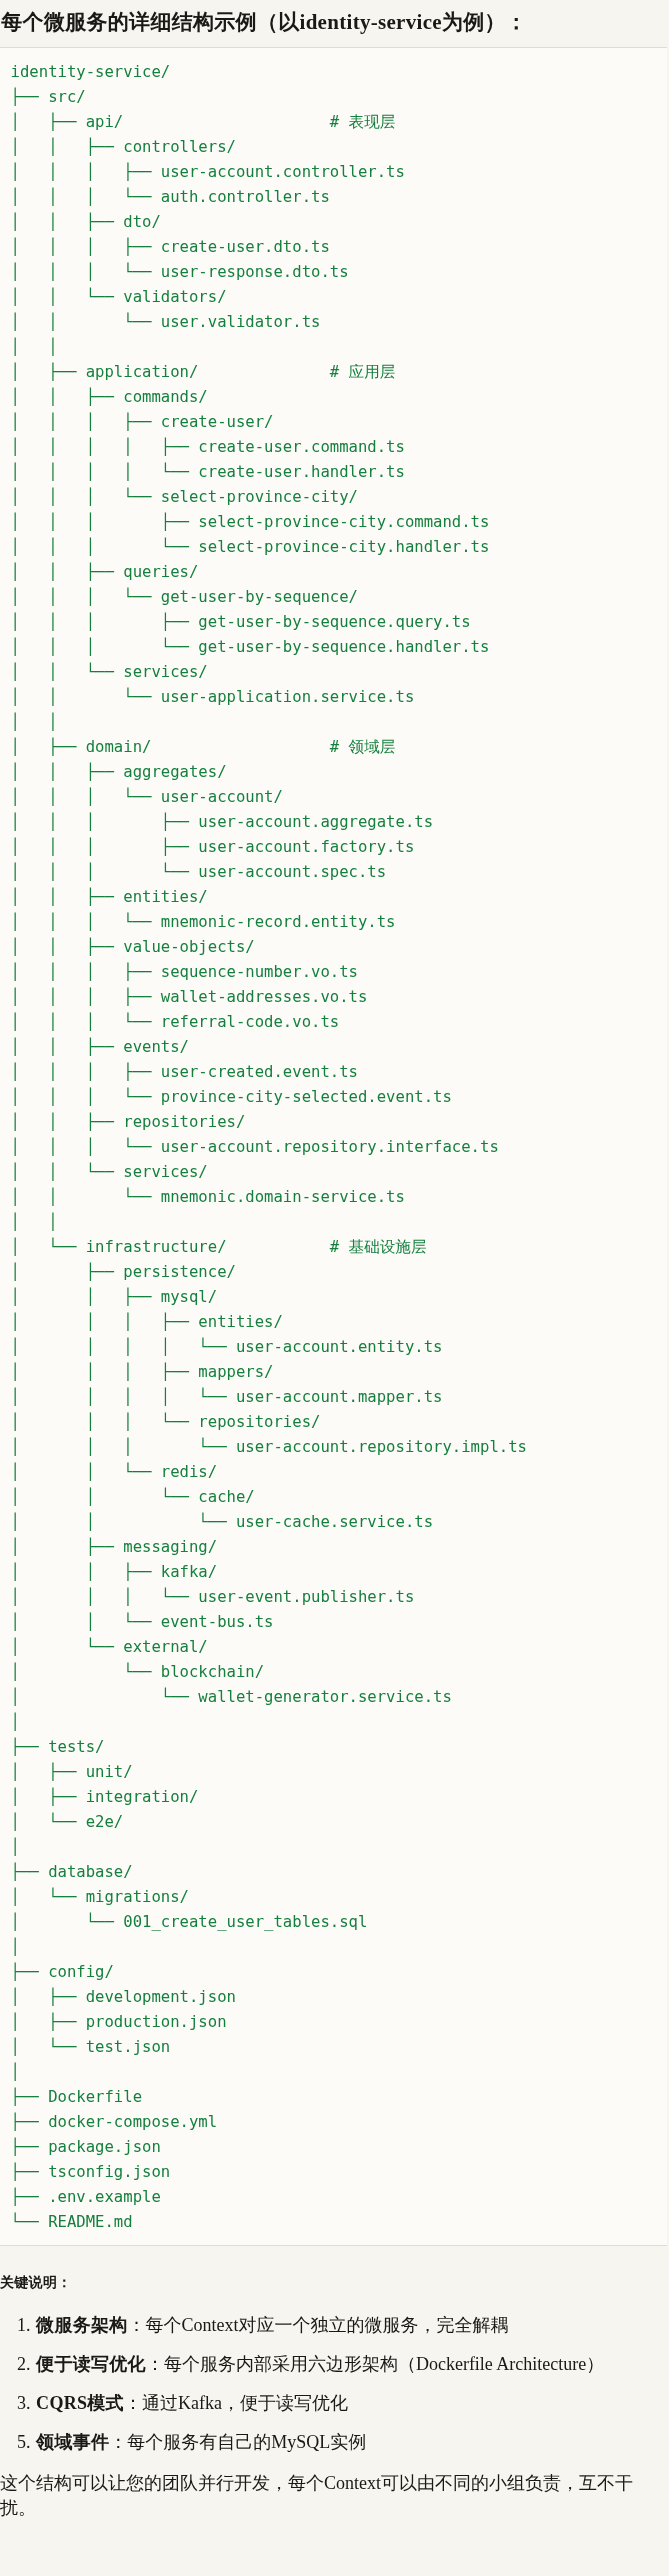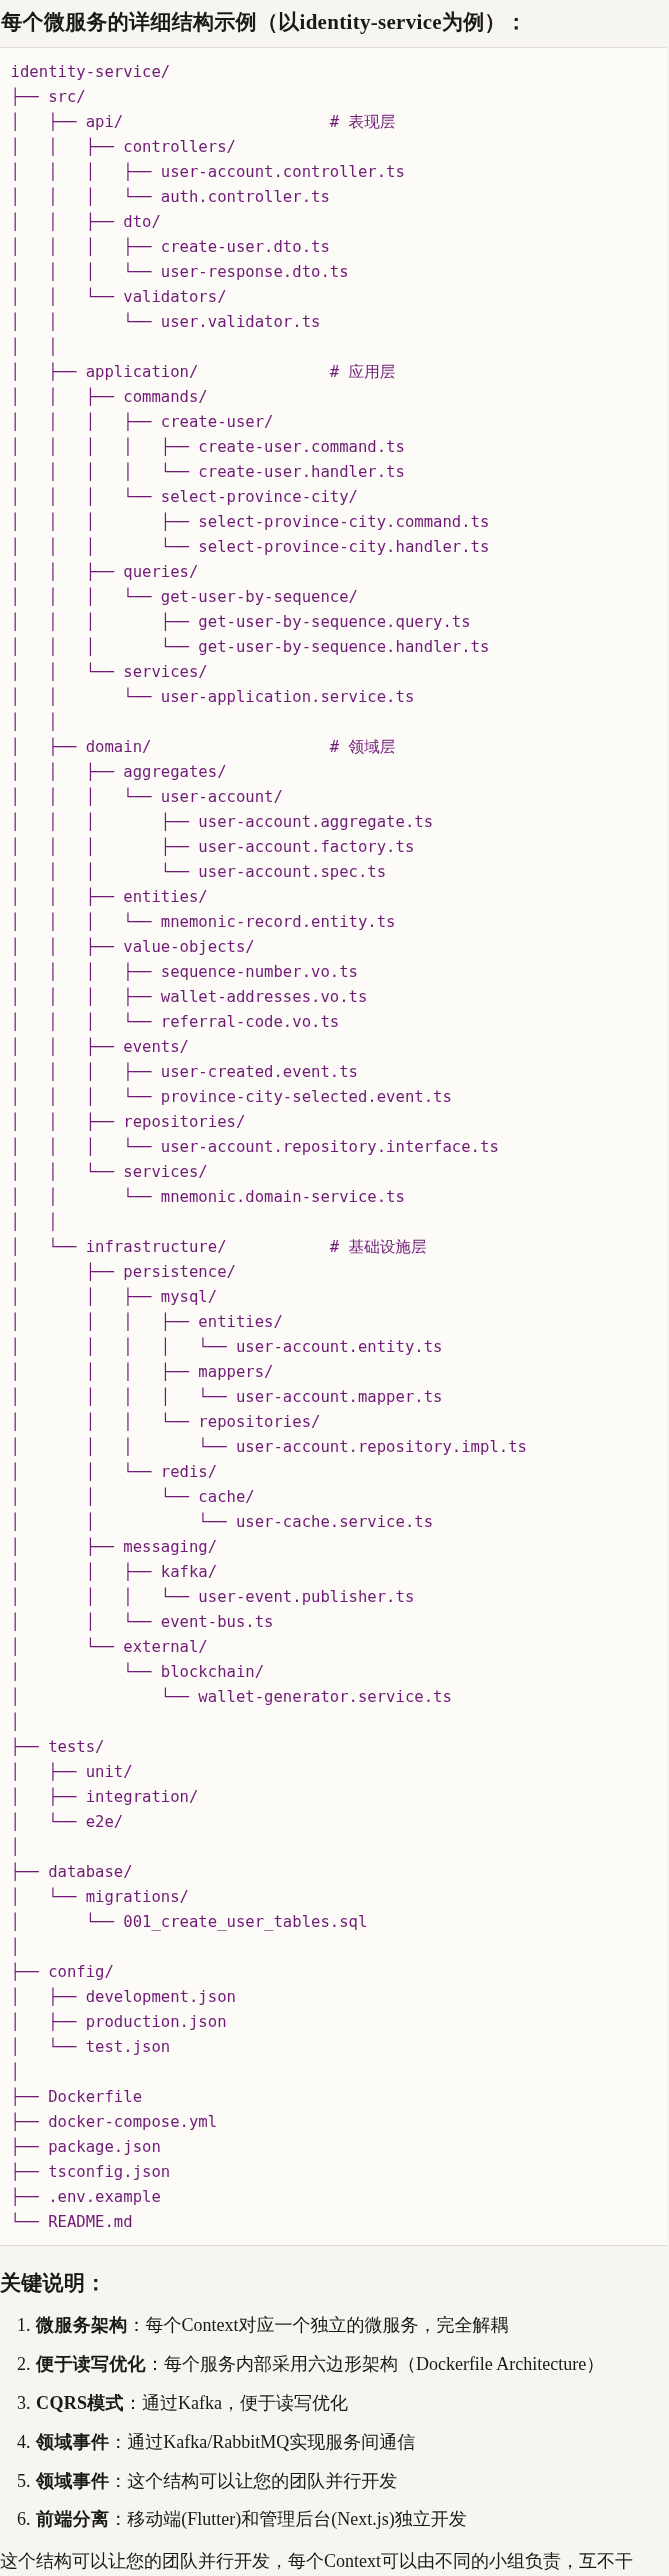--- a/index.html
+++ b/index.html
@@ -33,24 +33,25 @@
     font-size: 15.6px;
     line-height: 25px;
     color: #3f3e39;
     white-space: pre;
   }
   .notes {
     padding: 0;
   }
   .notes-heading {
     margin: 24px 0 16.3px 0;
-    font-size: 21px;
+    font-size: 14px;
     line-height: 27.5px;
     font-weight: 700;
     letter-spacing: 0.3px;
+    font-family: Liberation Mono, monospace;
   }
   .notes-list {
     list-style: none;
     margin: 0;
     padding: 0;
   }
   .note-item {
     font-size: 18px;
     line-height: 25px;
     margin: 0 0 13.8px 0;
@@ -75,21 +76,21 @@
   }
 </style>
 </head>
 <body style="background: rgb(247, 245, 239); color: rgb(26, 25, 21);">
 
 <div class="page">
 
   <h2 class="page-title">每个微服务的详细结构示例（以identity-service为例）：</h2>
 
   <div class="code-block" style="background: rgb(252, 251, 248); border-top-color: rgb(222, 220, 211); border-bottom-color: rgb(222, 220, 211);">
-    <pre style="color: #701a75;">identity-service/
+    <pre style="color: #15803d;">identity-service/
 ├── src/
 │   ├── api/                      # 表现层
 │   │   ├── controllers/
 │   │   │   ├── user-account.controller.ts
 │   │   │   └── auth.controller.ts
 │   │   ├── dto/
 │   │   │   ├── create-user.dto.ts
 │   │   │   └── user-response.dto.ts
 │   │   └── validators/
 │   │       └── user.validator.ts
@@ -171,22 +172,20 @@
 └── README.md</pre>
   </div>
 
   <div class="notes">
     <h2 class="notes-heading">关键说明：</h2>
 
     <ol class="notes-list">
         <li class="note-item"><span class="note-number">1.</span><span class="note-label">微服务架构</span><span class="note-colon">：</span><span>每个Context对应一个独立的微服务，完全解耦</span></li>
         <li class="note-item"><span class="note-number">2.</span><span class="note-label">便于读写优化</span><span class="note-colon">：</span><span>每个服务内部采用六边形架构（Dockerfile Architecture）</span></li>
         <li class="note-item"><span class="note-number">3.</span><span class="note-label">CQRS模式</span><span class="note-colon">：</span><span>通过Kafka，便于读写优化</span></li>
-        <li class="note-item"><span class="note-number">4.</span><span class="note-label">领域事件</span><span class="note-colon">：</span><span>通过Kafka/RabbitMQ实现服务间通信</span></li>
-        <li class="note-item"><span class="note-number">5.</span><span class="note-label">领域事件</span><span class="note-colon">：</span><span>这个结构可以让您的团队并行开发</span></li>
-        <li class="note-item"><span class="note-number">6.</span><span class="note-label">前端分离</span><span class="note-colon">：</span><span>移动端(Flutter)和管理后台(Next.js)独立开发</span></li>
+        <li class="note-item"><span class="note-number">5.</span><span class="note-label">领域事件</span><span class="note-colon">：</span><span>每个服务有自己的MySQL实例</span></li>
       </ol>
 
     <p class="notes-footer">这个结构可以让您的团队并行开发，每个Context可以由不同的小组负责，互不干扰。</p>
   </div>
 
 </div>
 
 
 </body></html>

